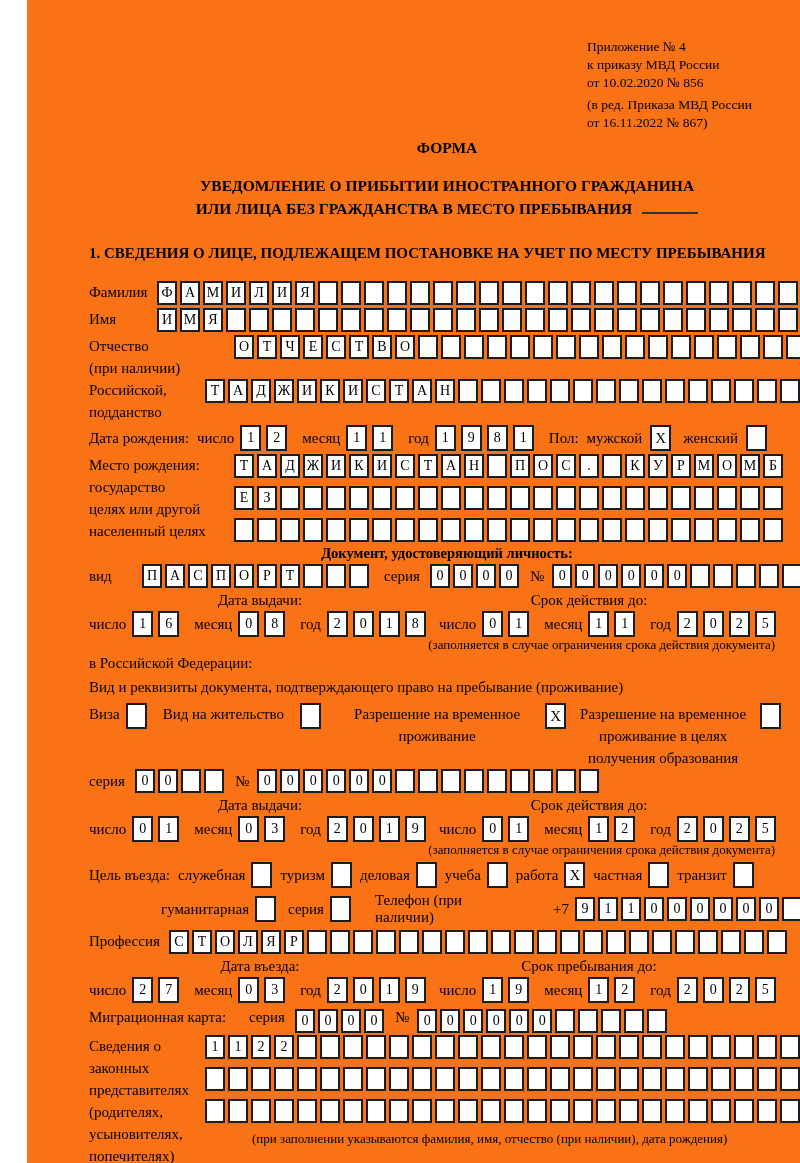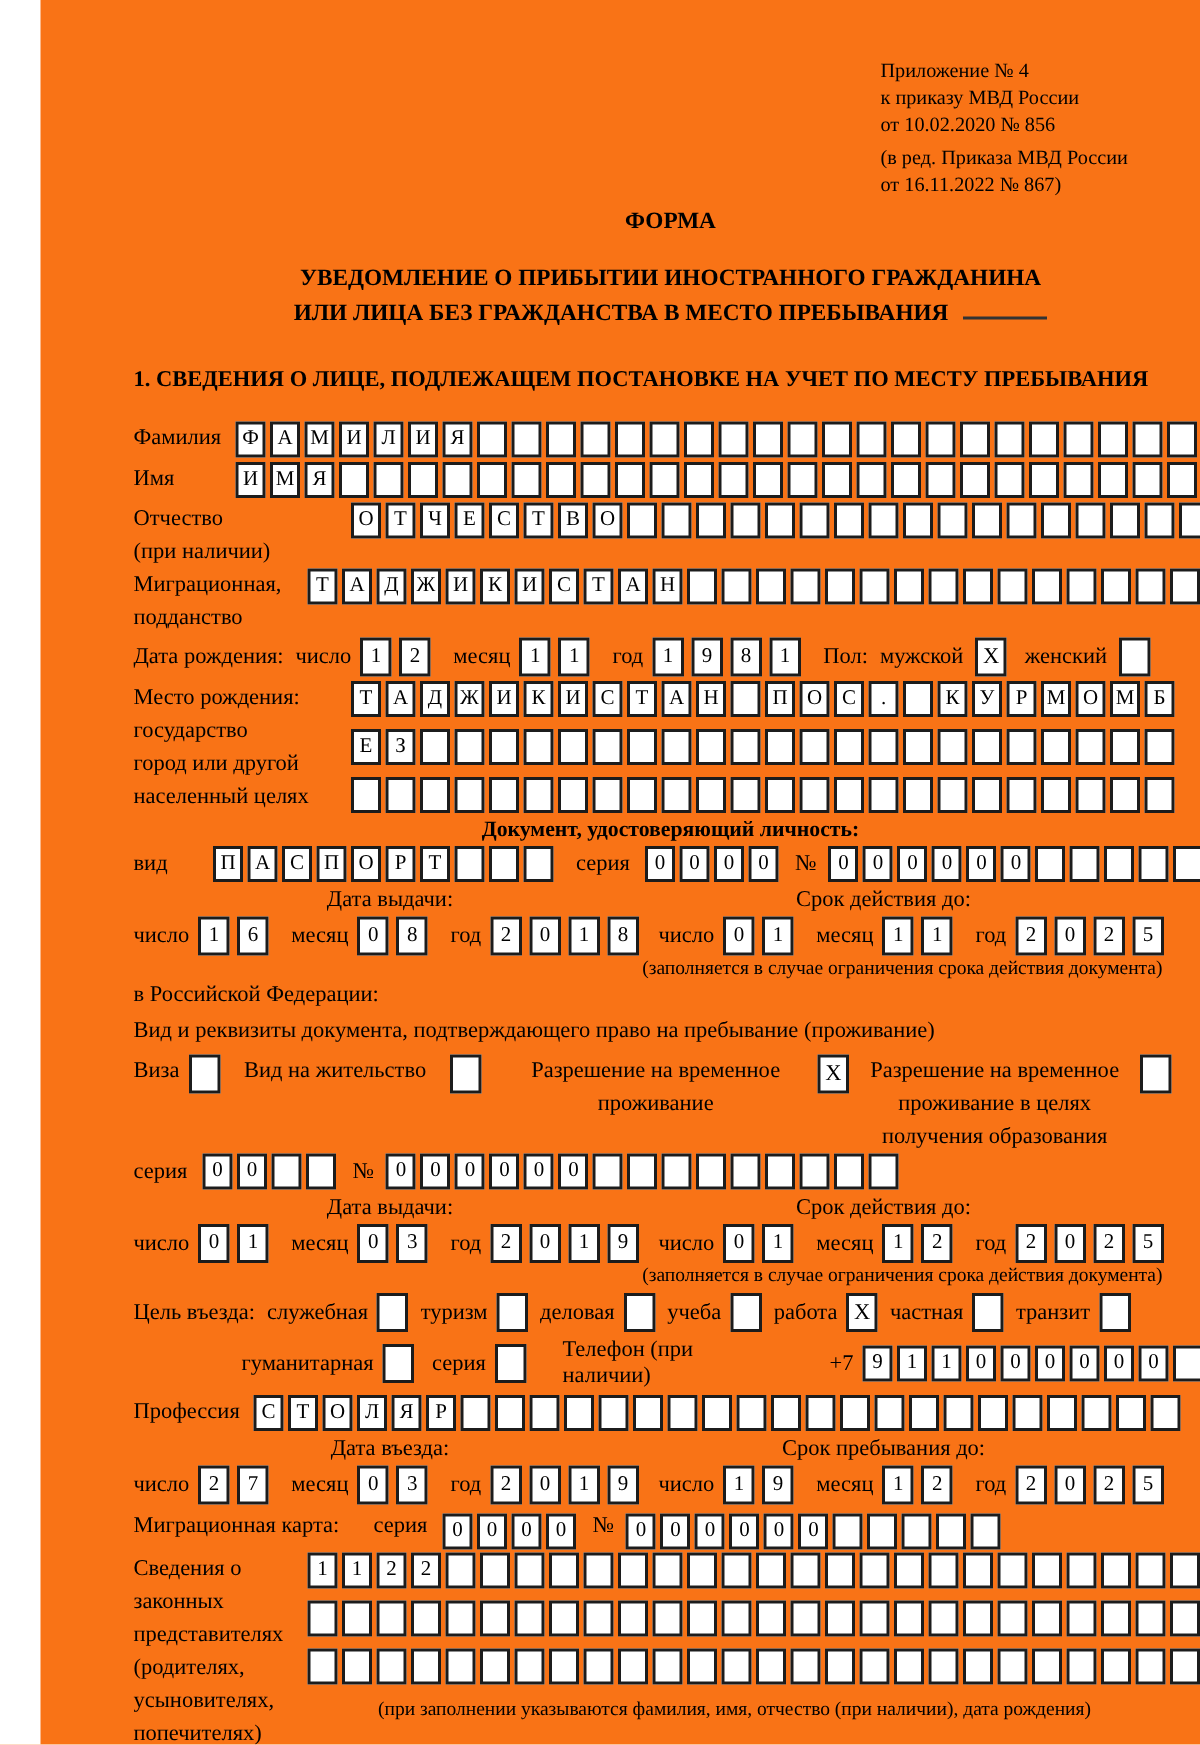--- a/index.html
+++ b/index.html
@@ -179,21 +179,21 @@
           <span class="cell"></span>
           <span class="cell"></span>
           <span class="cell"></span>
           <span class="cell"></span>
           <span class="cell"></span>
         </div>
     </div>
 
     <div class="frow" style="margin-bottom:2px">
       <div class="flabel lw-grazh">
-        <div>Миграционная,</div>
+        <div>Российской,</div>
         <div>подданство</div>
       </div>
       <div class="cells">
           <span class="cell">Т</span>
           <span class="cell">А</span>
           <span class="cell">Д</span>
           <span class="cell">Ж</span>
           <span class="cell">И</span>
           <span class="cell">К</span>
           <span class="cell">И</span>
@@ -242,21 +242,21 @@
       <span class="gap8">мужской</span>
       <span class="checkbox gap8">X</span>
       <span class="gap12">женский</span>
       <span class="checkbox gap8"></span>
     </div>
 
     <div class="frow" style="margin-top:3px;margin-bottom:0">
       <div class="flabel lw-mesto">
         <div>Место рождения:</div>
         <div>государство</div>
-        <div>город или другой</div>
+        <div>целях или другой</div>
         <div>населенный целях</div>
       </div>
       <div class="cellcol">
         <div class="cells">
             <span class="cell">Т</span>
             <span class="cell">А</span>
             <span class="cell">Д</span>
             <span class="cell">Ж</span>
             <span class="cell">И</span>
             <span class="cell">К</span>

